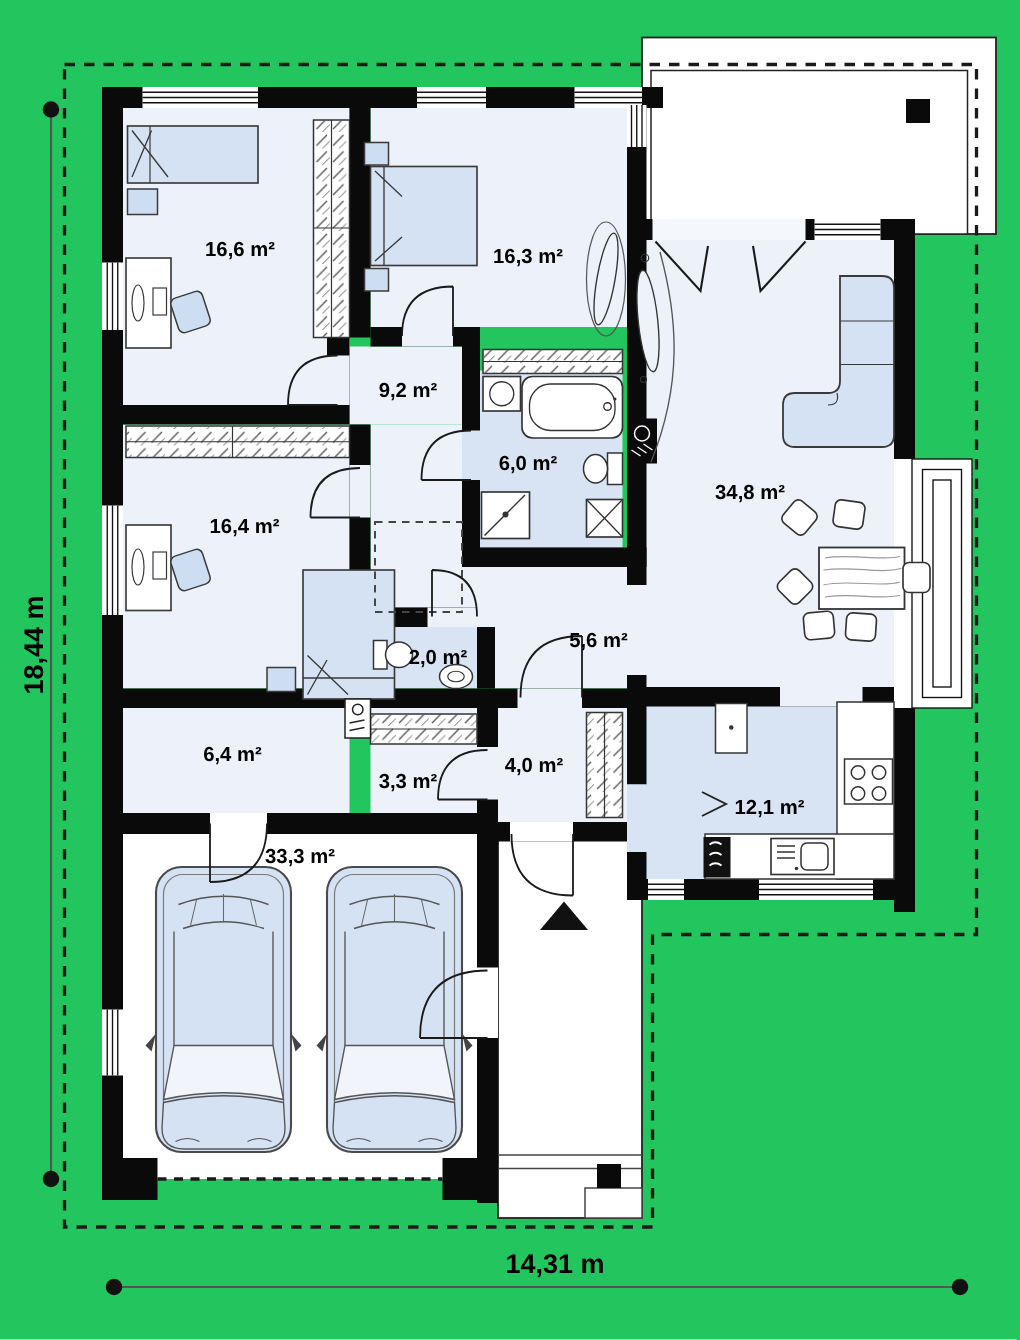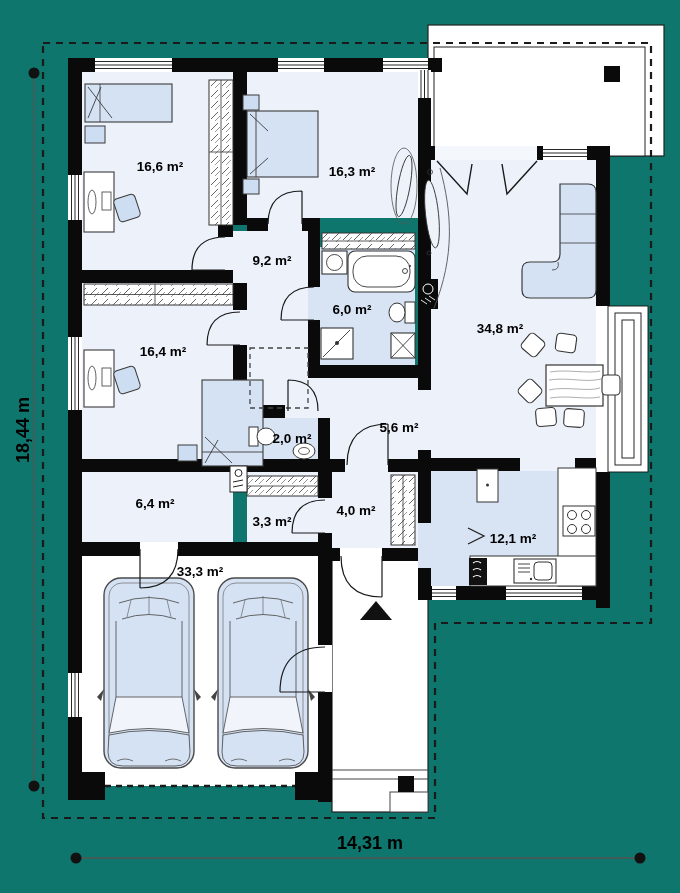--- a/index.html
+++ b/index.html
@@ -1,16 +1,16 @@
 <!DOCTYPE html>
 <html><head>
 <meta charset="utf-8">
 <style>
   html,body { margin:0; padding:0; background:#ffffff; }
-  .stage { position:relative; width:680px; height:893px; background:#0f766e; overflow:hidden;
+  .stage { position:relative; width:680px; height:893px; background:#22c55e; overflow:hidden;
            font-family:"Liberation Sans", sans-serif; }
   svg { position:absolute; left:0; top:0; }
   .area-label { font-family:"Liberation Sans", sans-serif; font-weight:bold; font-size:13.5px; fill:#000;
                 text-anchor:middle; dominant-baseline:middle; }
   .dim-label  { font-family:"Liberation Sans", sans-serif; font-weight:bold; font-size:18px; fill:#000;
                 text-anchor:middle; dominant-baseline:middle; }
 </style>
 </head>
 <body>
 

